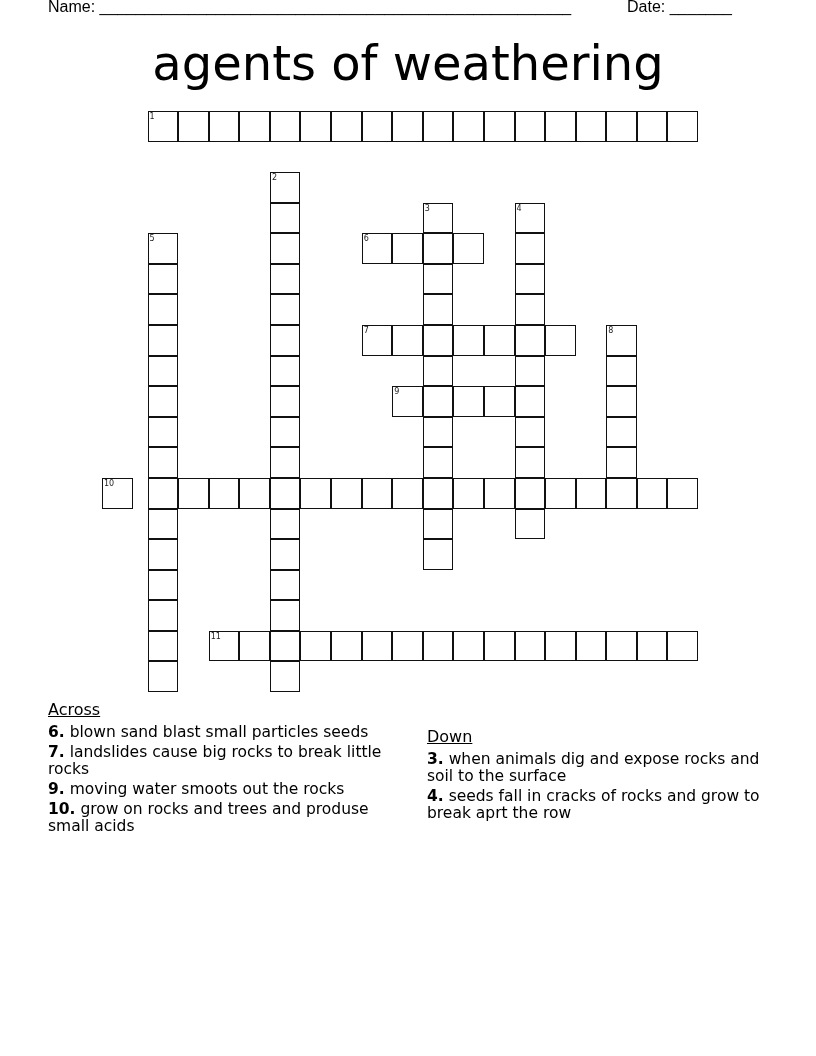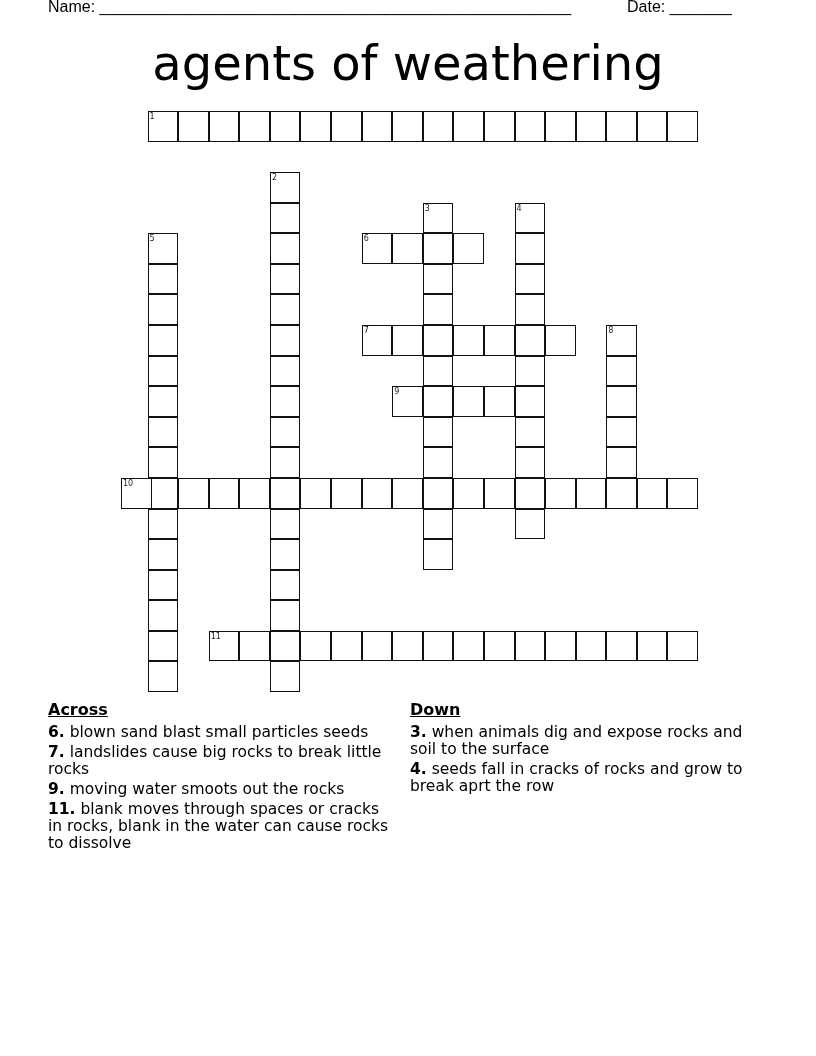--- a/index.html
+++ b/index.html
@@ -19,22 +19,22 @@
   .cell {
     position: absolute; width: 30.58px; height: 30.58px; box-sizing: border-box;
     border: 1.5px solid #111; background: #fff;
   }
   .cell .num {
     position: absolute; left: 1px; top: 0px; font-family: "DejaVu Sans", sans-serif;
     font-size: 8px; line-height: 9px; color: #222;
   }
   .clues { position: absolute; top: 700px; font-family: "DejaVu Sans", sans-serif; font-size: 15.5px; line-height: 17px; }
   .clues.across { left: 48px; width: 350px; }
-  .clues.down { left: 410px; width: 350px; }
-  .clues h3 { margin: 0 0 4px 0; font-size: 16px; font-weight: bold; text-decoration: underline; line-height: 20px; }
+  .clues.down { left: 427px; width: 350px; margin-top: 27px; }
+  .clues h3 { margin: 0 0 4px 0; font-size: 16px; font-weight: normal; text-decoration: underline; line-height: 20px; }
   .clue { margin: 0 0 3px 0; }
   .clue b { font-weight: bold; }
 </style>
 </head>
 <body>
 
 <div class="header-line">
   <span class="name-part">Name: _____________________________________________________</span>
   <span class="date-part">Date: _______</span>
 </div>
@@ -143,21 +143,21 @@
     <div class="cell" style="left: 606.28px; top: 355.64px;"></div>
     <div class="cell" style="left: 606.28px; top: 386.22px;"></div>
     <div class="cell" style="left: 606.28px; top: 416.8px;"></div>
     <div class="cell" style="left: 606.28px; top: 447.38px;"></div>
     <div class="cell" style="left: 606.28px; top: 477.96px;"></div>
     <div class="cell" style="left: 392.22px; top: 386.22px;">
       <span class="num">9</span>
     </div>
     <div class="cell" style="left: 453.38px; top: 386.22px;"></div>
     <div class="cell" style="left: 483.96px; top: 386.22px;"></div>
-    <div class="cell" style="left: 121px; top: 477.96px;">
+    <div class="cell" style="left: 102px; top: 477.96px;">
       <span class="num">10</span>
     </div>
     <div class="cell" style="left: 178.16px; top: 477.96px;"></div>
     <div class="cell" style="left: 208.74px; top: 477.96px;"></div>
     <div class="cell" style="left: 239.32px; top: 477.96px;"></div>
     <div class="cell" style="left: 300.48px; top: 477.96px;"></div>
     <div class="cell" style="left: 331.06px; top: 477.96px;"></div>
     <div class="cell" style="left: 361.64px; top: 477.96px;"></div>
     <div class="cell" style="left: 392.22px; top: 477.96px;"></div>
     <div class="cell" style="left: 453.38px; top: 477.96px;"></div>
@@ -184,21 +184,21 @@
     <div class="cell" style="left: 636.86px; top: 630.86px;"></div>
     <div class="cell" style="left: 667.44px; top: 630.86px;"></div>
   </div>
 
 <div class="clues across">
   <h3>Across</h3>
   <div id="across-list">
       <div class="clue"><b>6.</b> <span>blown sand blast small particles seeds</span></div>
       <div class="clue"><b>7.</b> <span>landslides cause big rocks to break little rocks</span></div>
       <div class="clue"><b>9.</b> <span>moving water smoots out the rocks</span></div>
-      <div class="clue"><b>11.</b> <span>blank moves through spaces or cracks in rocks, blank in the water can cause rocks to dissolve</span></div>
+      <div class="clue"><b>10.</b> <span>grow on rocks and trees and produse small acids</span></div>
     </div>
 </div>
 
 <div class="clues down">
   <h3>Down</h3>
   <div id="down-list">
       <div class="clue"><b>3.</b> <span>when animals dig and expose rocks and soil to the surface</span></div>
       <div class="clue"><b>4.</b> <span>seeds fall in cracks of rocks and grow to break aprt the row</span></div>
     </div>
 </div>

